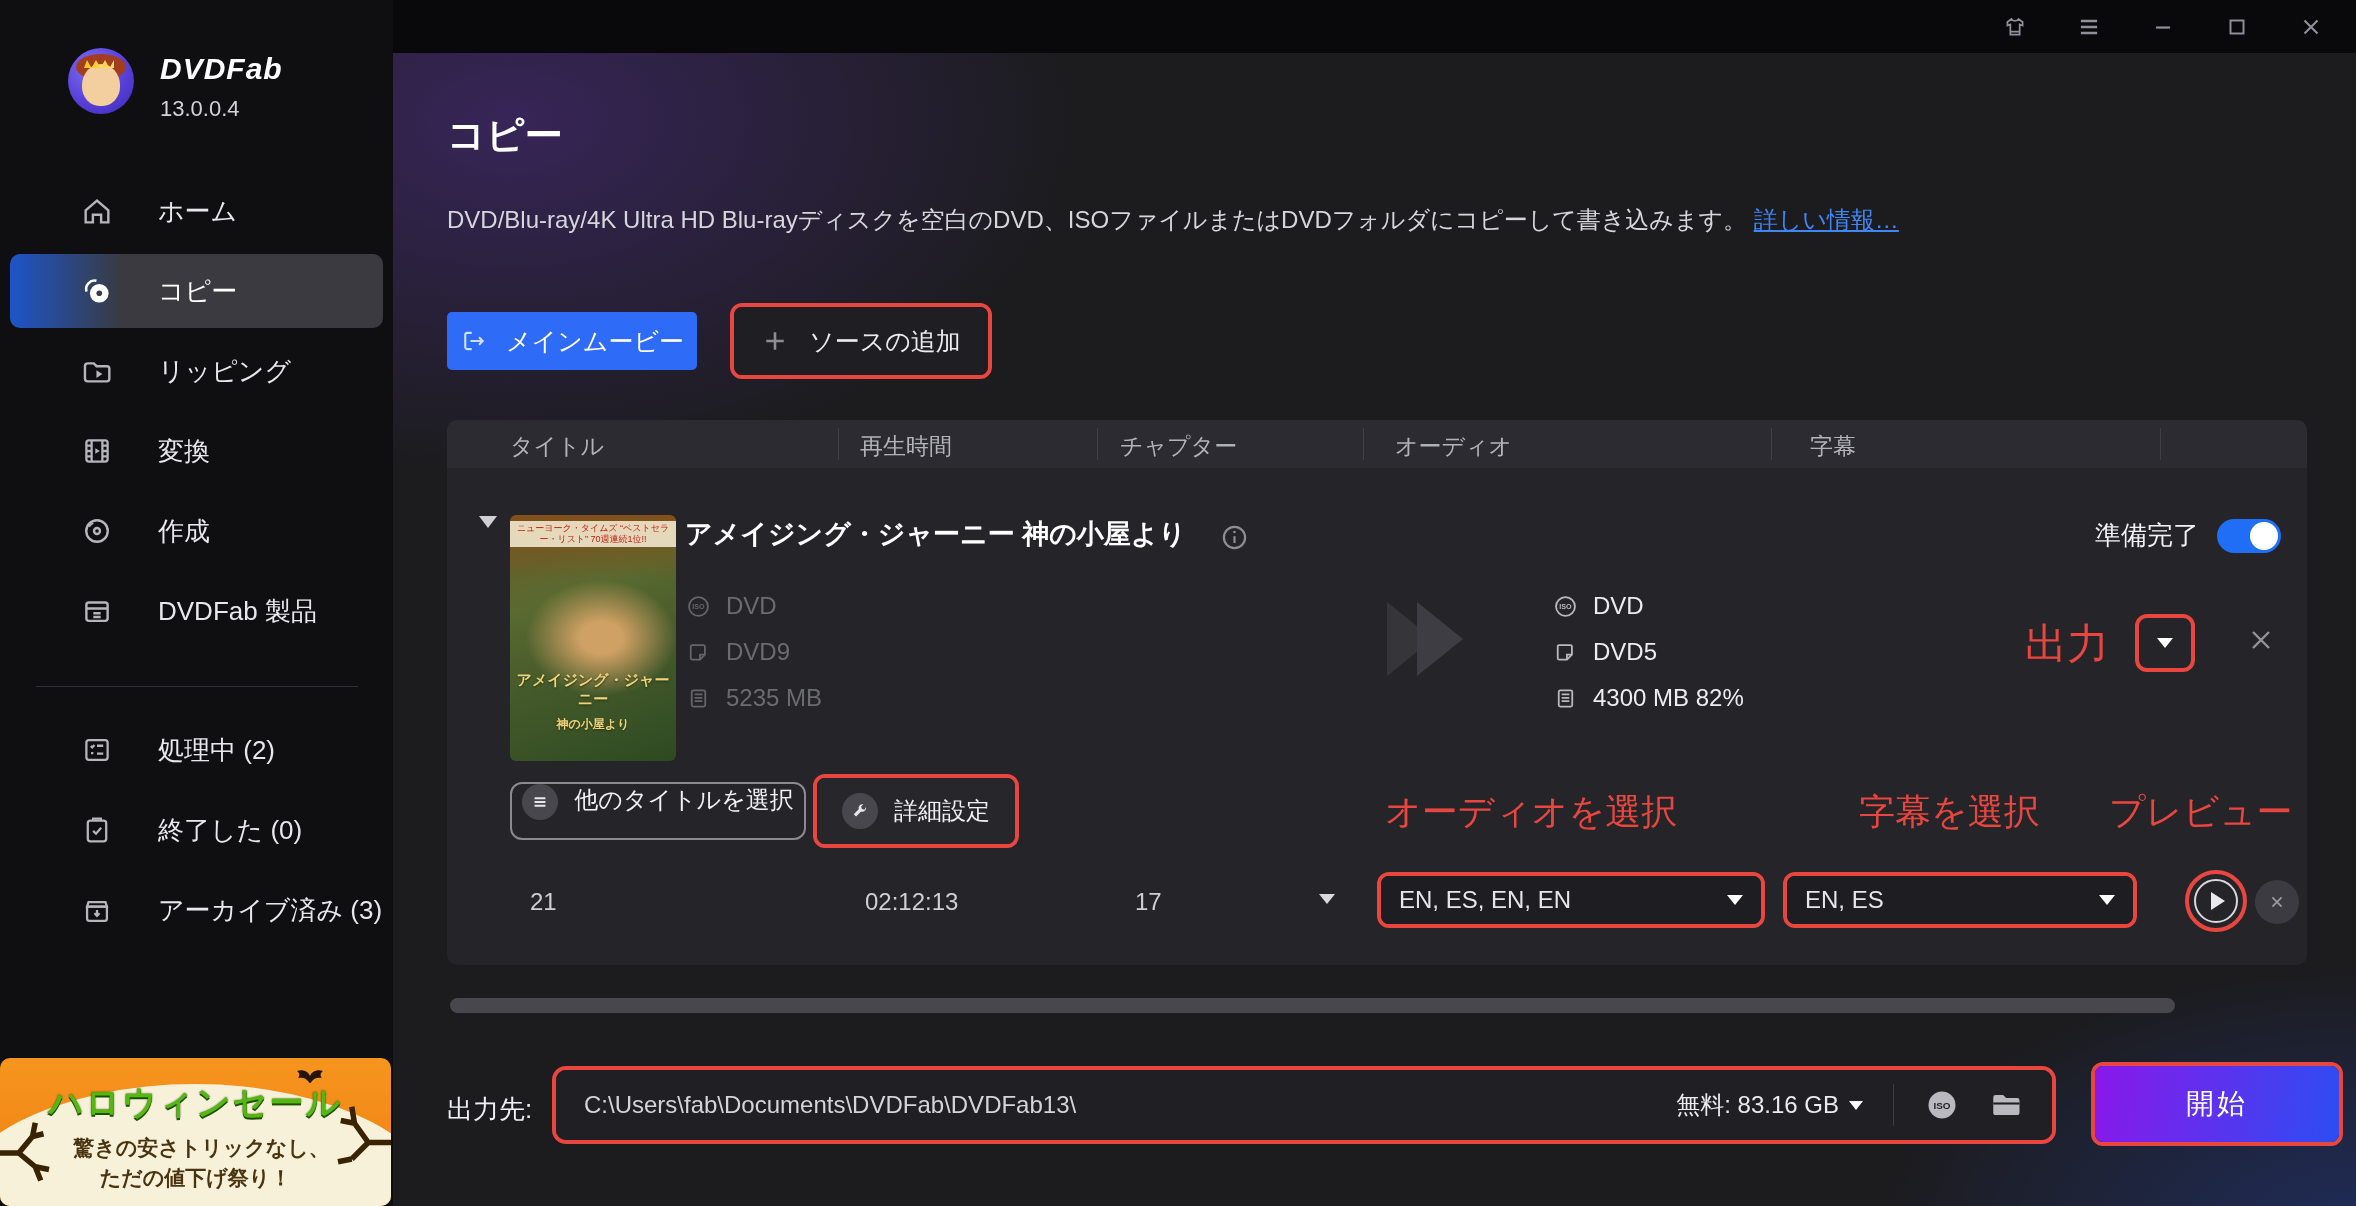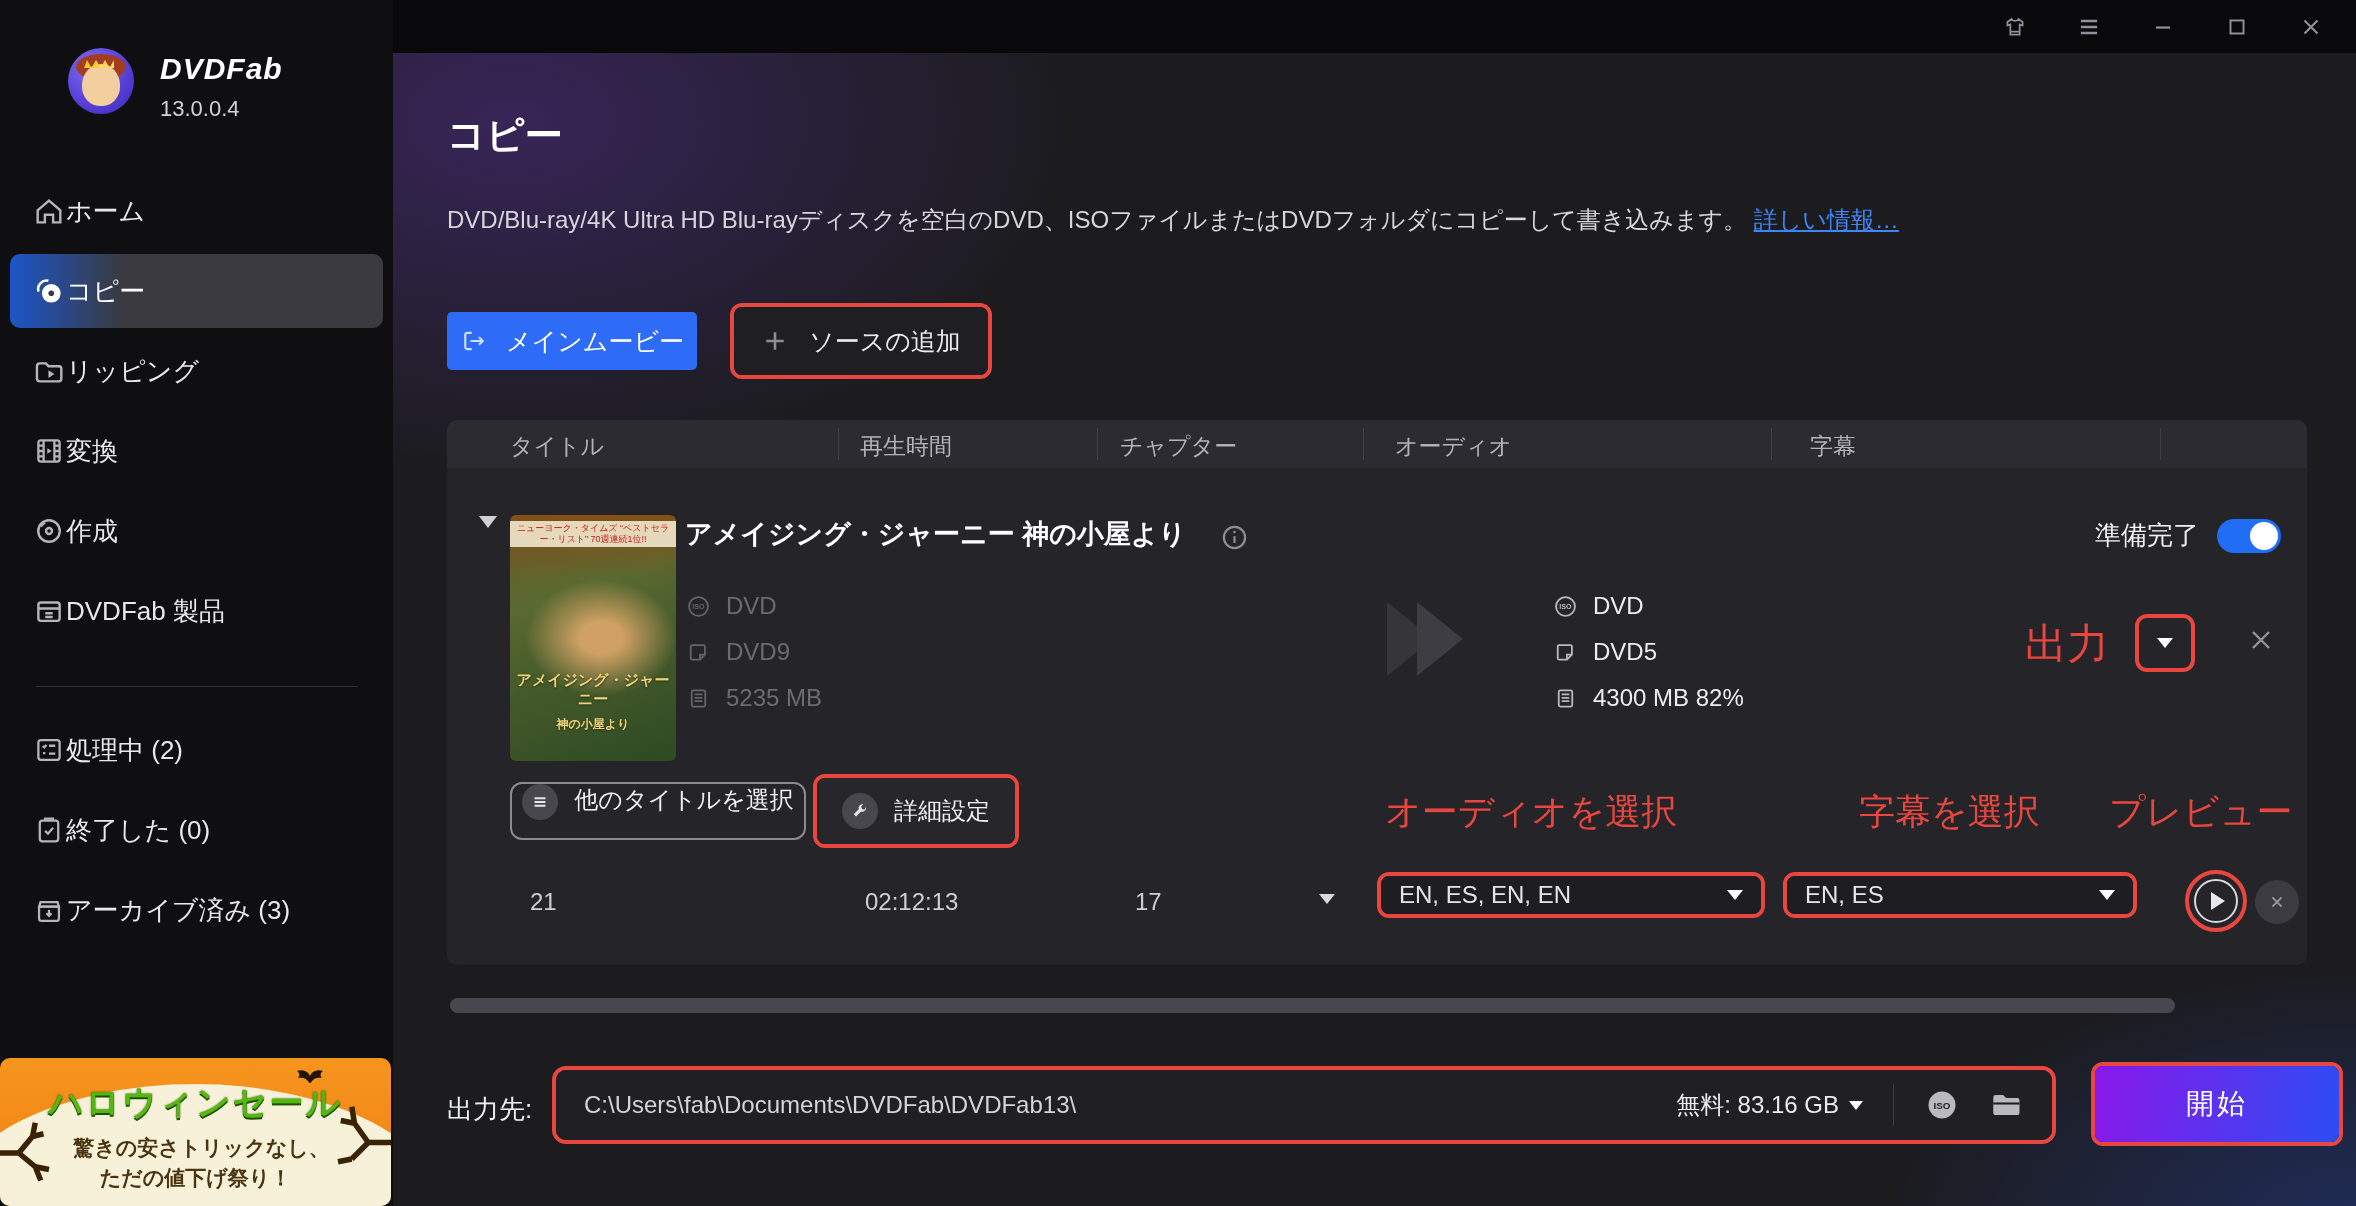--- a/index.html
+++ b/index.html
@@ -11,21 +11,21 @@
   .logo-row { position:absolute; left:68px; top:48px; display:flex; align-items:flex-start; gap:26px; }
   .avatar { width:66px; height:66px; border-radius:50%; background:radial-gradient(circle at 35% 30%, #7d6cf0 0%, #5840d8 55%, #3c28b5 100%); position:relative; overflow:hidden; }
   .avatar .face { position:absolute; left:14px; top:16px; width:38px; height:42px; border-radius:50% 50% 46% 46%; background:#f3cf9f; }
   .avatar .hair { position:absolute; left:8px; top:6px; width:50px; height:26px; border-radius:50%; background:#a33d20; }
   .avatar .crown { position:absolute; left:16px; top:12px; width:30px; height:8px; background:linear-gradient(90deg,#f7c21e,#ffe168); clip-path:polygon(0 100%,10% 0,25% 100%,40% 0,55% 100%,70% 0,85% 100%,100% 0,100% 100%); }
   .logo-texts { display:flex; flex-direction:column; gap:10px; padding-top:4px; }
   .logo-name { color:#fff; font-size:30px; font-weight:700; font-style:italic; letter-spacing:1px; }
   .logo-ver { color:#d2d2d7; font-size:22px; }
 
   .nav { position:absolute; left:0; top:171px; width:393px; list-style:none; }
-  .nav-item { position:relative; height:80px; display:flex; align-items:center; padding-left:32px; cursor:pointer; }
+  .nav-item { position:relative; height:80px; display:flex; align-items:center; gap:44px; padding-left:80px; cursor:pointer; }
   .nav-item .nicon { width:34px; height:34px; color:#b5b5bc; flex:0 0 34px; }
   .nav-item .nlabel { color:#e8e8ec; font-size:26px; }
   .nav-item.active::before { content:""; position:absolute; left:10px; top:3px; right:10px; bottom:3px; border-radius:10px; background:linear-gradient(90deg,#1d55c9 0%,#3a3a40 30%,#3a3a40 100%); }
   .nav-item.active .nicon, .nav-item.active .nlabel { position:relative; color:#ffffff; }
   .side-divider { position:absolute; left:36px; top:686px; width:322px; height:1px; background:#2f2f35; }
   .tasks { position:absolute; left:0; top:710px; width:393px; list-style:none; }
 
   
   .ad { position:absolute; left:0; top:1058px; width:391px; height:148px; background:linear-gradient(180deg,#f6951e 0%,#ef7d12 100%); border-radius:10px; overflow:hidden; cursor:pointer; z-index:7; }
   .ad .moon { position:absolute; left:-55px; top:26px; width:500px; height:260px; border-radius:50%; background:#f8f1da; }
@@ -103,21 +103,21 @@
   .circ { width:36px; height:36px; border-radius:50%; background:#47474d; display:flex; align-items:center; justify-content:center; color:#e8e8ec; }
   .circ svg { width:20px; height:20px; }
   .anno-adv { position:absolute; left:366px; top:354px; width:206px; height:74px; border-radius:12px; display:flex; }
   .btn-adv { flex:1; border-radius:8px; background:#26262b; display:flex; align-items:center; justify-content:center; gap:16px; font-size:24px; color:#f1f1f5; cursor:pointer; }
 
   .anno-text { position:absolute; top:368px; font-size:36px; color:#e8463e; font-weight:500; white-space:nowrap; }
 
   .cell-text { position:absolute; top:468px; font-size:24px; color:#cfcfd5; }
   .small-caret { position:absolute; left:872px; top:474px; border-left:8px solid transparent; border-right:8px solid transparent; border-top:10px solid #d8d8dd; width:0; height:0; cursor:pointer; }
 
-  .anno-select { position:absolute; top:452px; height:46px; border-radius:12px; display:flex; }
+  .anno-select { position:absolute; top:452px; height:56px; border-radius:12px; display:flex; }
   .select-box { flex:1; border-radius:8px; background:#1d1d22; display:flex; align-items:center; padding:0 18px; cursor:pointer; }
   .select-box .val { font-size:24px; color:#e5e5ea; }
   .select-box .caret-down { margin-left:auto; border-left-width:8px; border-right-width:8px; border-top-width:10px; border-top-color:#ffffff; }
 
   .anno-play { position:absolute; left:1738px; top:450px; width:62px; height:62px; border-radius:50%; display:flex; align-items:center; justify-content:center; }
   .play-btn { width:44px; height:44px; border-radius:50%; border:2px solid #d8d8dd; display:flex; align-items:center; justify-content:center; cursor:pointer; }
   .play-tri { width:0; height:0; border-top:9px solid transparent; border-bottom:9px solid transparent; border-left:14px solid #e9e9ed; margin-left:4px; }
   .x-circle { position:absolute; left:1808px; top:460px; width:44px; height:44px; border-radius:50%; background:#3b3b41; display:flex; align-items:center; justify-content:center; color:#9b9ba2; cursor:pointer; }
   .x-circle svg { width:20px; height:20px; }
 

